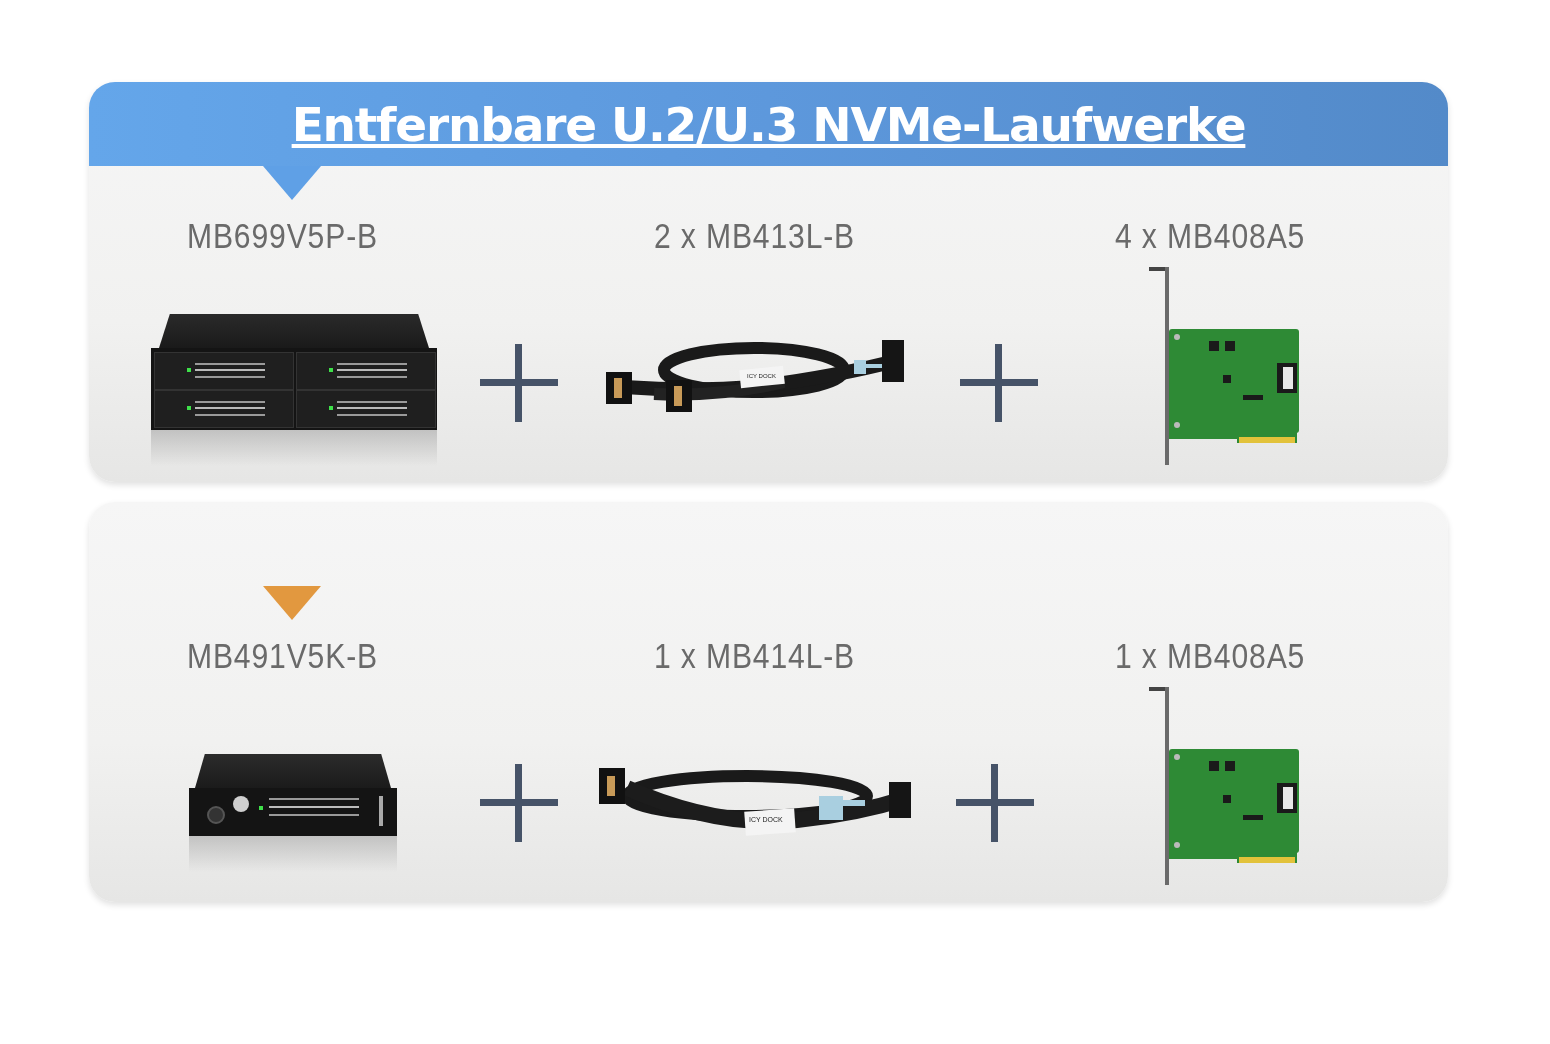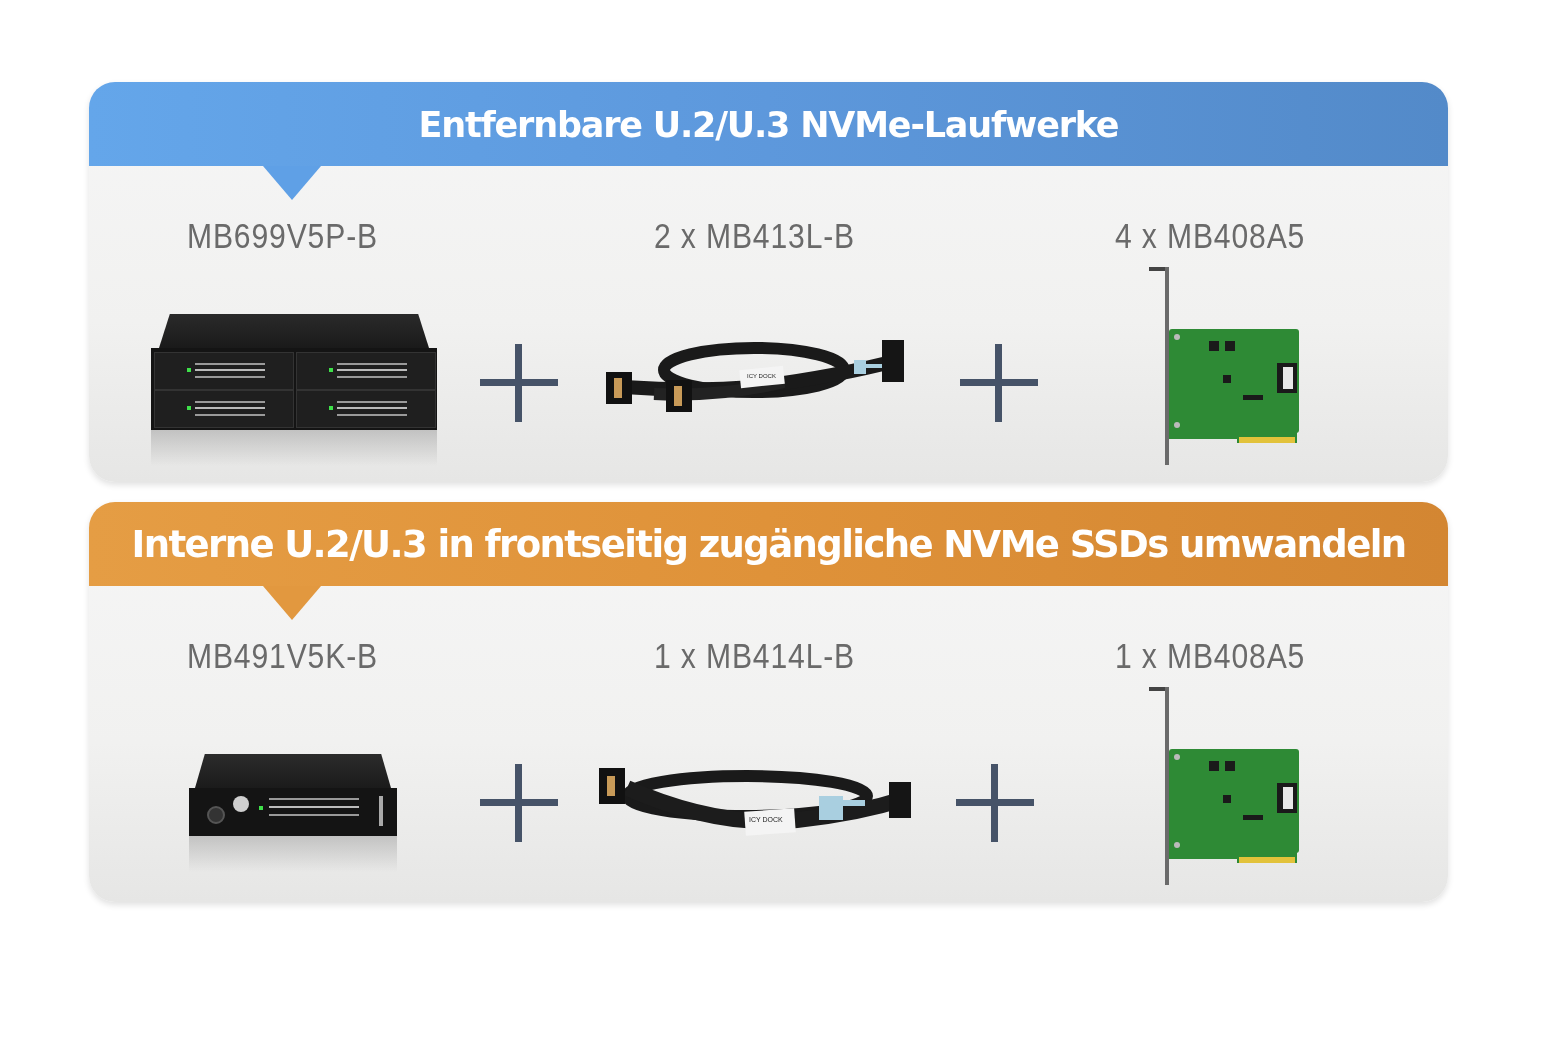--- a/index.html
+++ b/index.html
@@ -1,21 +1,21 @@
 <!DOCTYPE html>
 <html><head>
 <meta charset="utf-8">
 <style>
   html, body { margin:0; padding:0; background:#ffffff; }
   body { width:1550px; height:1044px; position:relative; overflow:hidden; font-family:"Liberation Sans", sans-serif; }
   .panel { position:absolute; left:89px; width:1359px; height:400px; border-radius:26px; background:linear-gradient(#f6f6f6 0%, #f1f1f0 60%, #e6e6e5 100%); box-shadow:0 3px 6px rgba(0,0,0,0.12); }
   .panel.p1 { top:82px; }
   .panel.p2 { top:502px; }
   .hdr { position:absolute; left:0; top:0; width:100%; height:84px; border-radius:26px 26px 0 0; color:#fff; font-family:"DejaVu Sans", sans-serif; font-weight:bold; font-size:38px; letter-spacing:-1.2px; text-align:center; line-height:86px; white-space:nowrap; }
-  .p1 .hdr { background:linear-gradient(90deg,#64a6ea 0%, #5d98dc 50%, #538ac9 100%); font-size:35px; }
+  .p1 .hdr { background:linear-gradient(90deg,#64a6ea 0%, #5d98dc 50%, #538ac9 100%); font-size:47px;text-decoration:underline; }
   .p2 .hdr { background:linear-gradient(90deg,#e59d44 0%, #df9239 50%, #d38632 100%); font-size:37px; letter-spacing:-1.6px; }
   .pointer { position:absolute; top:84px; left:174px; width:0; height:0; border-left:29px solid transparent; border-right:29px solid transparent; }
   .p1 .pointer { border-top:34px solid #5fa0e6; }
   .p2 .pointer { border-top:34px solid #e2983f; }
   .lbl { position:absolute; top:134px; font-family:"Liberation Sans", sans-serif; font-size:35px; color:#6a6a6a; letter-spacing:1px; transform:scaleX(0.86); transform-origin:left top; white-space:nowrap; }
   .plus { position:absolute; width:78px; height:78px; }
   .plus::before, .plus::after { content:""; position:absolute; background:#465368; }
   .plus::before { left:0; top:35px; width:78px; height:7px; }
   .plus::after { left:35px; top:0; width:7px; height:78px; }
   .prod { position:absolute; }
@@ -114,21 +114,20 @@
         <rect x="78" y="74" width="10" height="10" fill="#1a1a1a"></rect>
       <rect x="76" y="108" width="8" height="8" fill="#1a1a1a"></rect>
         <rect x="96" y="128" width="20" height="5" fill="#1a1a1a"></rect>
       <circle cx="30" cy="70" r="3" fill="#bbb"></circle>
         <circle cx="30" cy="158" r="3" fill="#bbb"></circle>
     </svg>
   </div>
 </div>
 
 <div class="panel p2">
-  <div class="hdr">Interne U.2/U.3 in frontseitig zugängliche NVMe SSDs umwandeln</div>
   <div class="pointer"></div>
 
   <div class="lbl" style="left:98px;">MB491V5K-B</div>
   <div class="lbl" style="left:565px;">1 x MB414L-B</div>
   <div class="lbl" style="left:1026px;">1 x MB408A5</div>
 
   <div class="prod bay1">
     <div class="top"></div>
     <div class="front">
       <div style="position:absolute;left:18px;top:18px;width:14px;height:14px;border-radius:50%;background:#333;border:2px solid #555;"></div>

